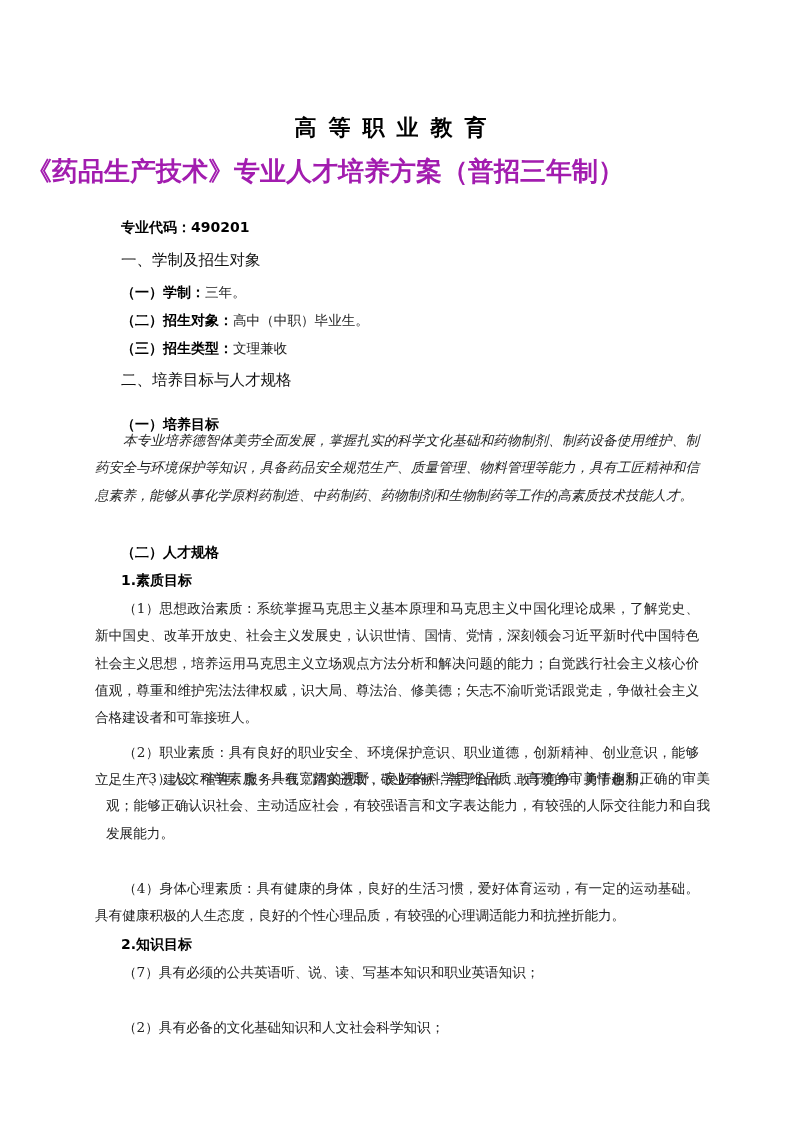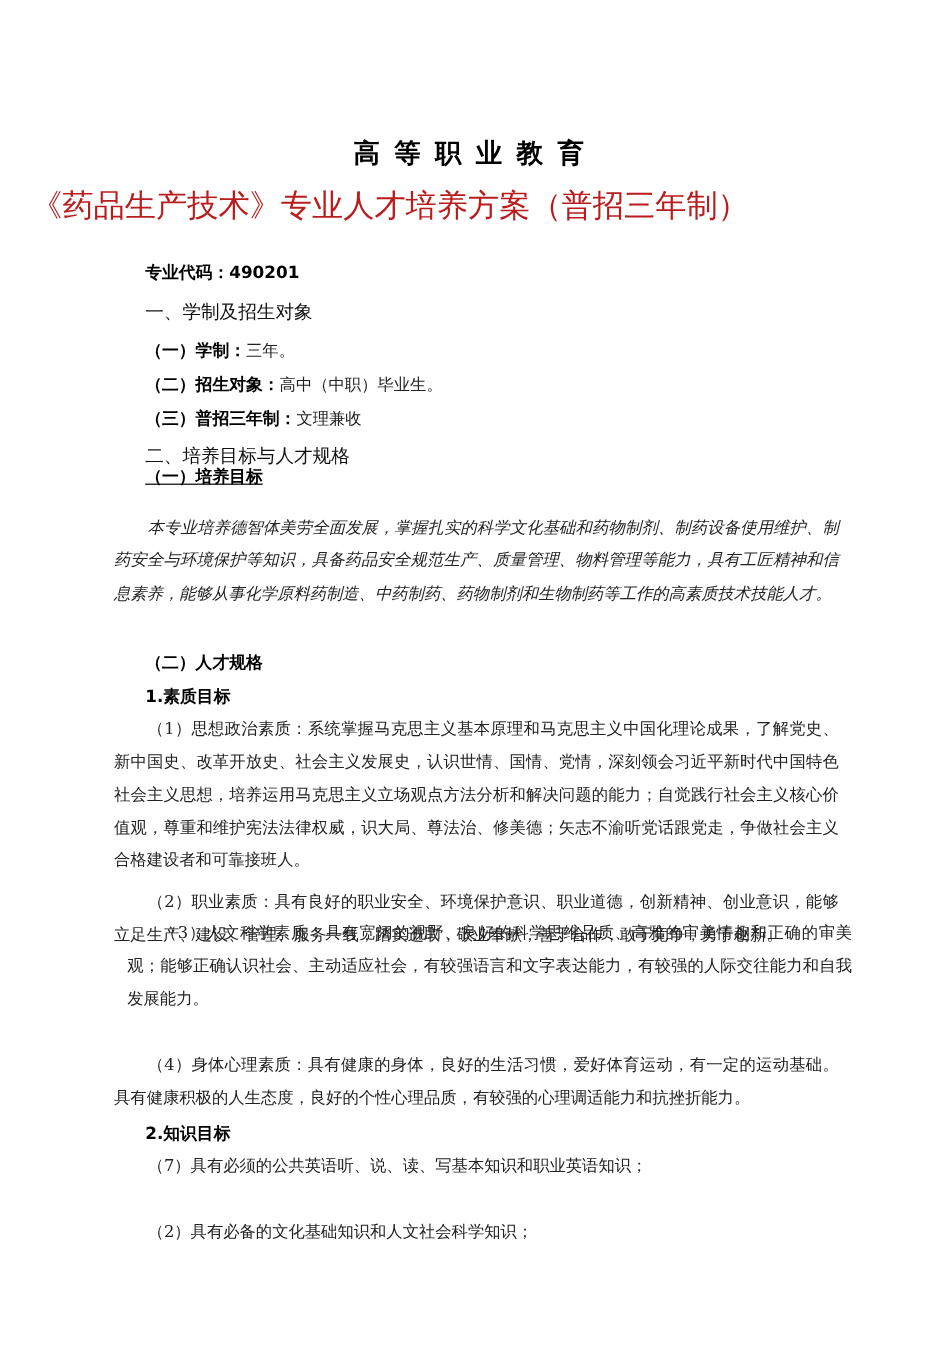--- a/index.html
+++ b/index.html
@@ -3,21 +3,21 @@
 <meta charset="utf-8">
 <style>
   html, body { margin: 0; padding: 0; background: #ffffff; }
   body { width: 793px; height: 1122px; position: relative; overflow: hidden;
          font-family: "DejaVu Serif", "Liberation Serif", serif; color: #111; }
   .page { position: absolute; left: 0; top: 0; width: 793px; height: 1122px; background: #fff; }
   .title1 { position: absolute; top: 113px; left: 0; width: 793px; text-align: center;
             font-family: "DejaVu Sans", sans-serif; font-weight: bold; font-size: 22px;
             letter-spacing: 12px; color: #000; }
   .title2 { position: absolute; top: 154px; left: 0; width: 650px; text-align: center;
-            font-family: "DejaVu Serif", serif; font-weight: normal; font-size: 26px; color: #b91c1c;
+            font-family: "DejaVu Serif", serif; font-weight: bold; font-size: 26px; color: #a21caf;
             letter-spacing: 0px; }
   .line { position: absolute; left: 95px; width: 605px; font-size: 14px; white-space: nowrap; }
   .b { font-family: "DejaVu Sans", sans-serif; font-weight: bold; color: #000; }
   .h1 { font-family: "DejaVu Sans", sans-serif; font-size: 15.5px; color: #111; }
   .t { color: #222; font-size: 13.6px; }
   .para { position: absolute; left: 95px; width: 604px; font-size: 13.6px; line-height: 27.3px;
           text-indent: 28px; text-align: justify; color: #222; }
 </style>
 </head>
 <body>
@@ -33,26 +33,26 @@
 
   <div class="line h1" style="top:250px; left:121px;">一、学制及招生对象</div>
 
   <div class="line" style="top:284px; left:121px;">
     <span class="b">（一）学制：</span><span class="t">三年。</span>
   </div>
   <div class="line" style="top:312px; left:121px;">
     <span class="b">（二）招生对象：</span><span class="t">高中（中职）毕业生。</span>
   </div>
   <div class="line" style="top:340px; left:121px;">
-    <span class="b">（三）普招三年制：</span><span class="t">文理兼收</span>
+    <span class="b">（三）招生类型：</span><span class="t">文理兼收</span>
   </div>
 
   <div class="line h1" style="top:370px; left:121px;">二、培养目标与人才规格</div>
 
-  <div class="line b" style="top:389px; left:121px;text-decoration:underline;">（一）培养目标</div>
+  <div class="line b" style="top:416px; left:121px;">（一）培养目标</div>
   <div class="para" style="top:427px;font-style:italic;">本专业培养德智体美劳全面发展，掌握扎实的科学文化基础和药物制剂、制药设备使用维护、制药安全与环境保护等知识，具备药品安全规范生产、质量管理、物料管理等能力，具有工匠精神和信息素养，能够从事化学原料药制造、中药制药、药物制剂和生物制药等工作的高素质技术技能人才。</div>
 
   <div class="line b" style="top:544px; left:121px;">（二）人才规格</div>
   <div class="line b" style="top:572px; left:121px;">1.素质目标</div>
 
   <div class="para" style="top:595px;">（1）思想政治素质：系统掌握马克思主义基本原理和马克思主义中国化理论成果，了解党史、新中国史、改革开放史、社会主义发展史，认识世情、国情、党情，深刻领会习近平新时代中国特色社会主义思想，培养运用马克思主义立场观点方法分析和解决问题的能力；自觉践行社会主义核心价值观，尊重和维护宪法法律权威，识大局、尊法治、修美德；矢志不渝听党话跟党走，争做社会主义合格建设者和可靠接班人。</div>
   <div class="para" style="top:739px;">（2）职业素质：具有良好的职业安全、环境保护意识、职业道德，创新精神、创业意识，能够立足生产、建设、管理、服务一线，踏实进取，敬业奉献，善于合作，敢于竞争，勇于创新。</div>
   <div class="para" style="top:765px;margin-left:11px;">（3）人文科学素质：具有宽阔的视野、良好的科学思维品质、高雅的审美情趣和正确的审美观；能够正确认识社会、主动适应社会，有较强语言和文字表达能力，有较强的人际交往能力和自我发展能力。</div>
   <div class="para" style="top:875px;">（4）身体心理素质：具有健康的身体，良好的生活习惯，爱好体育运动，有一定的运动基础。具有健康积极的人生态度，良好的个性心理品质，有较强的心理调适能力和抗挫折能力。</div>
 

